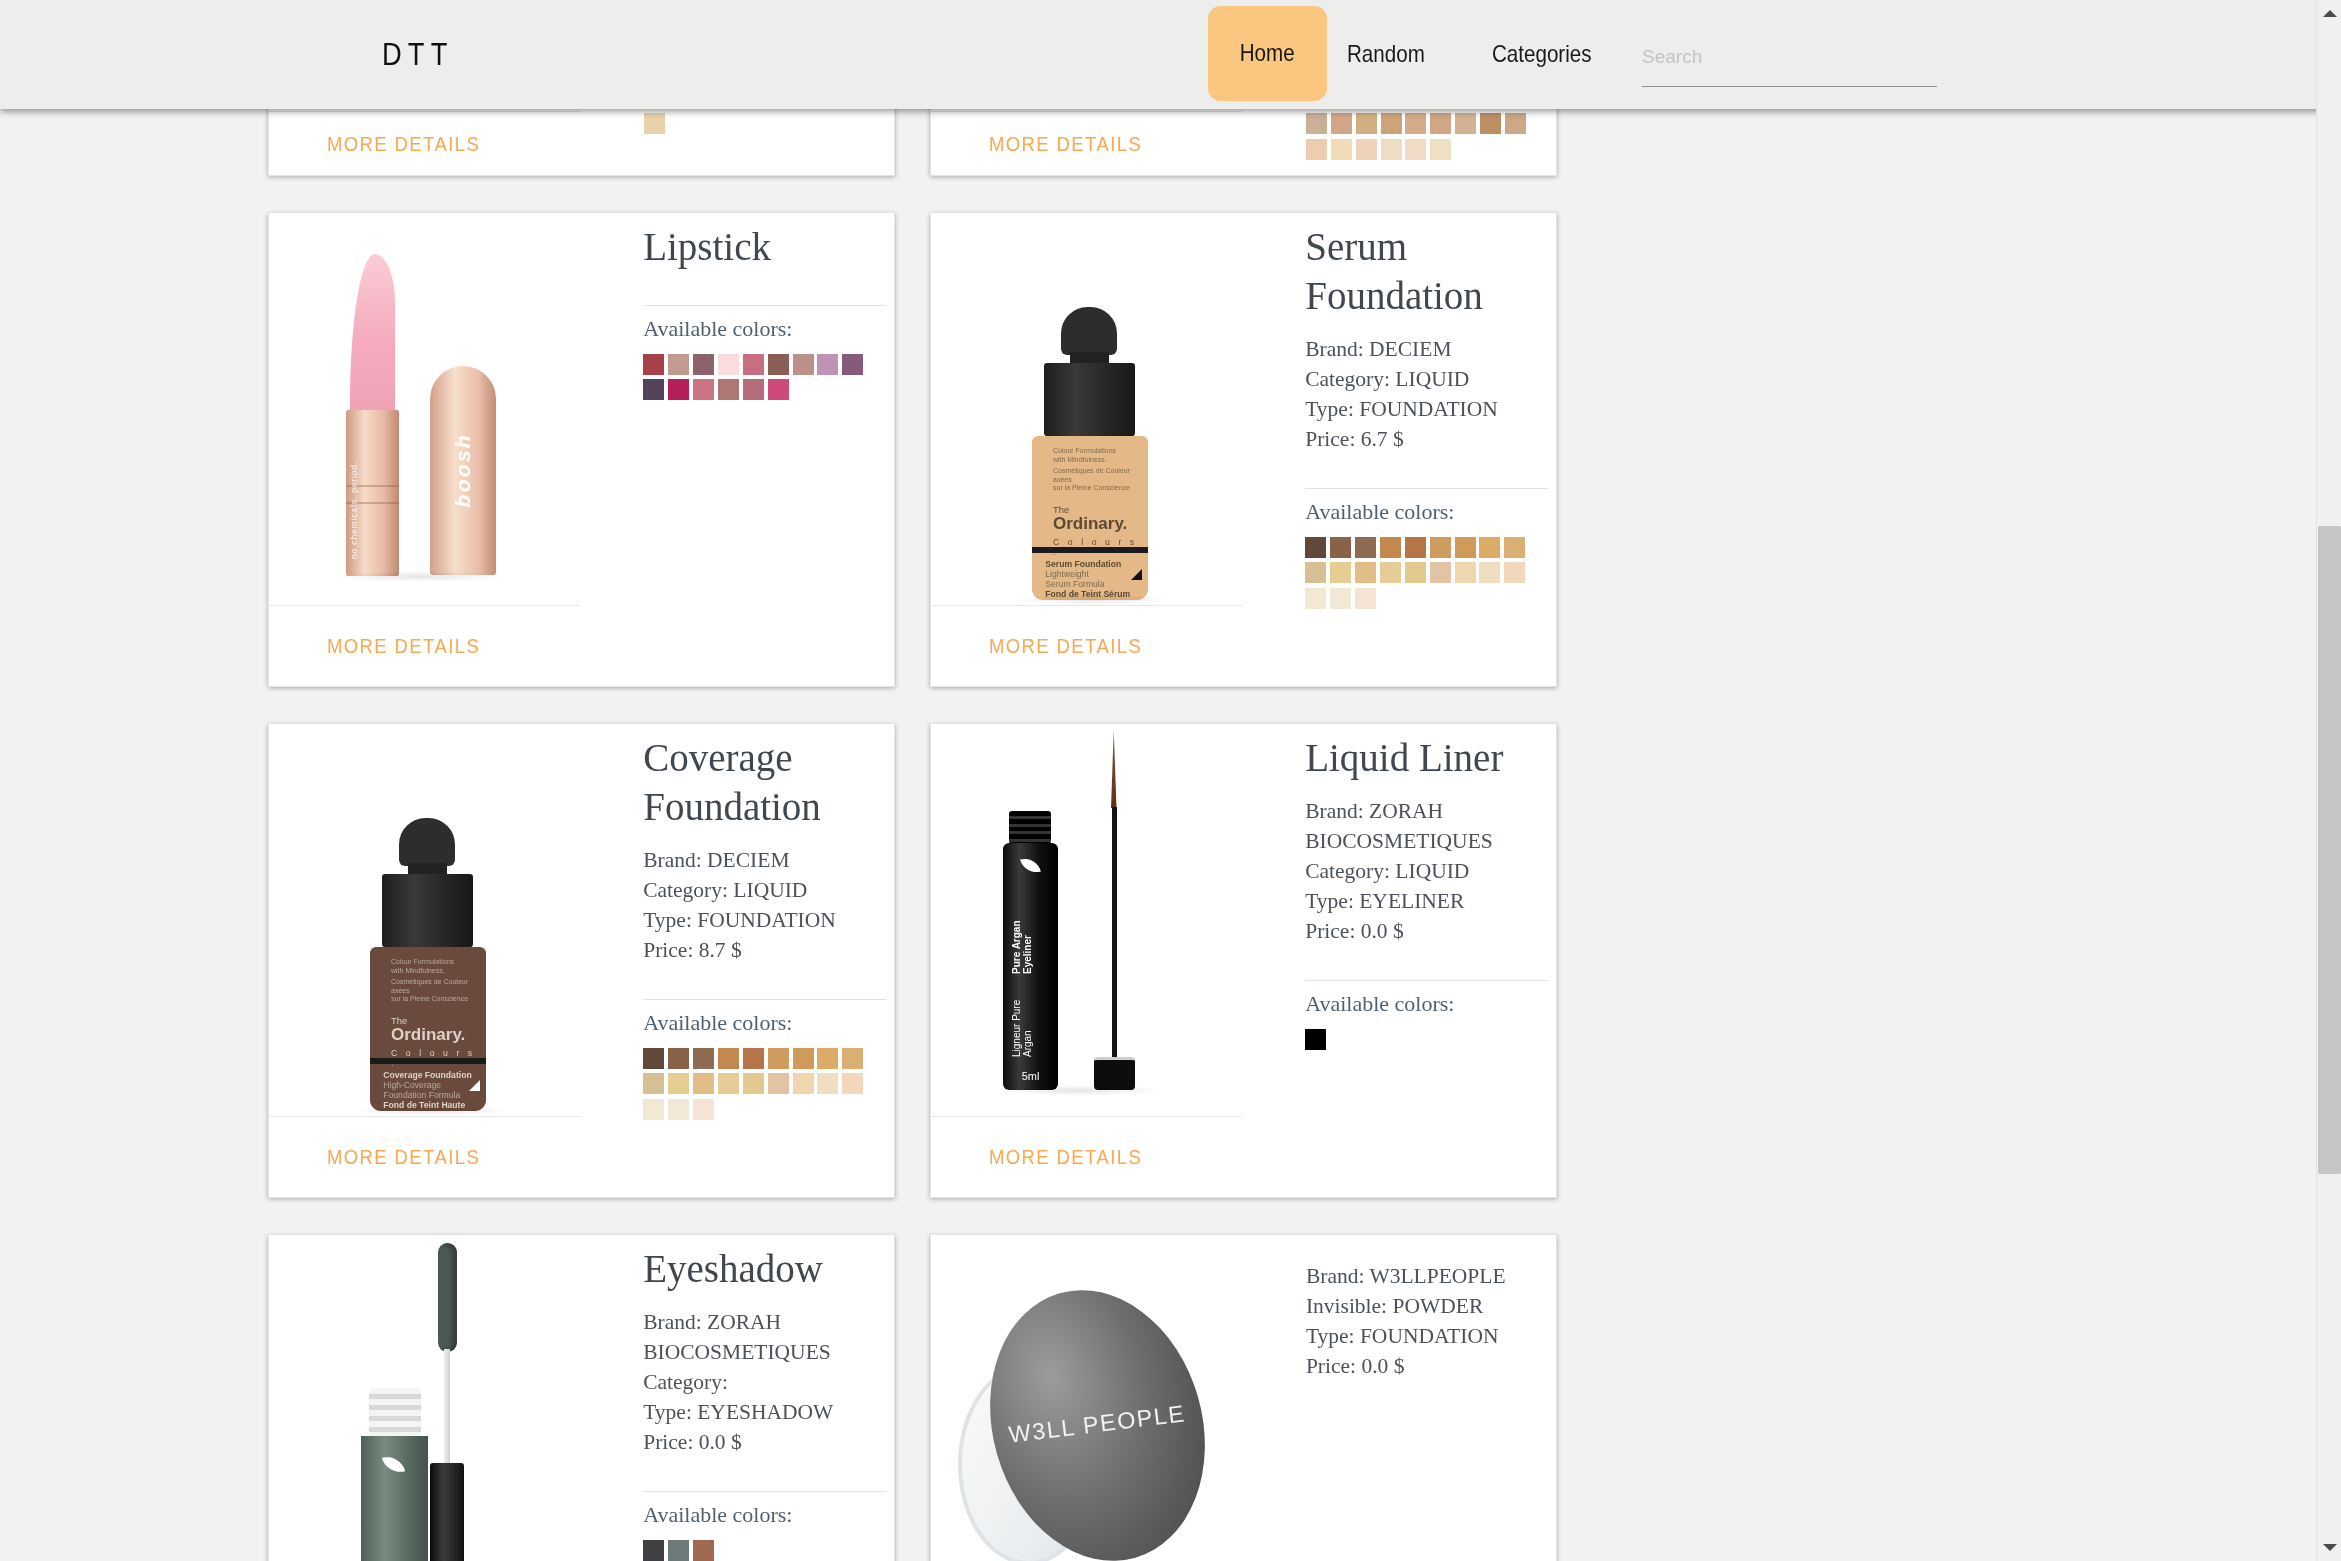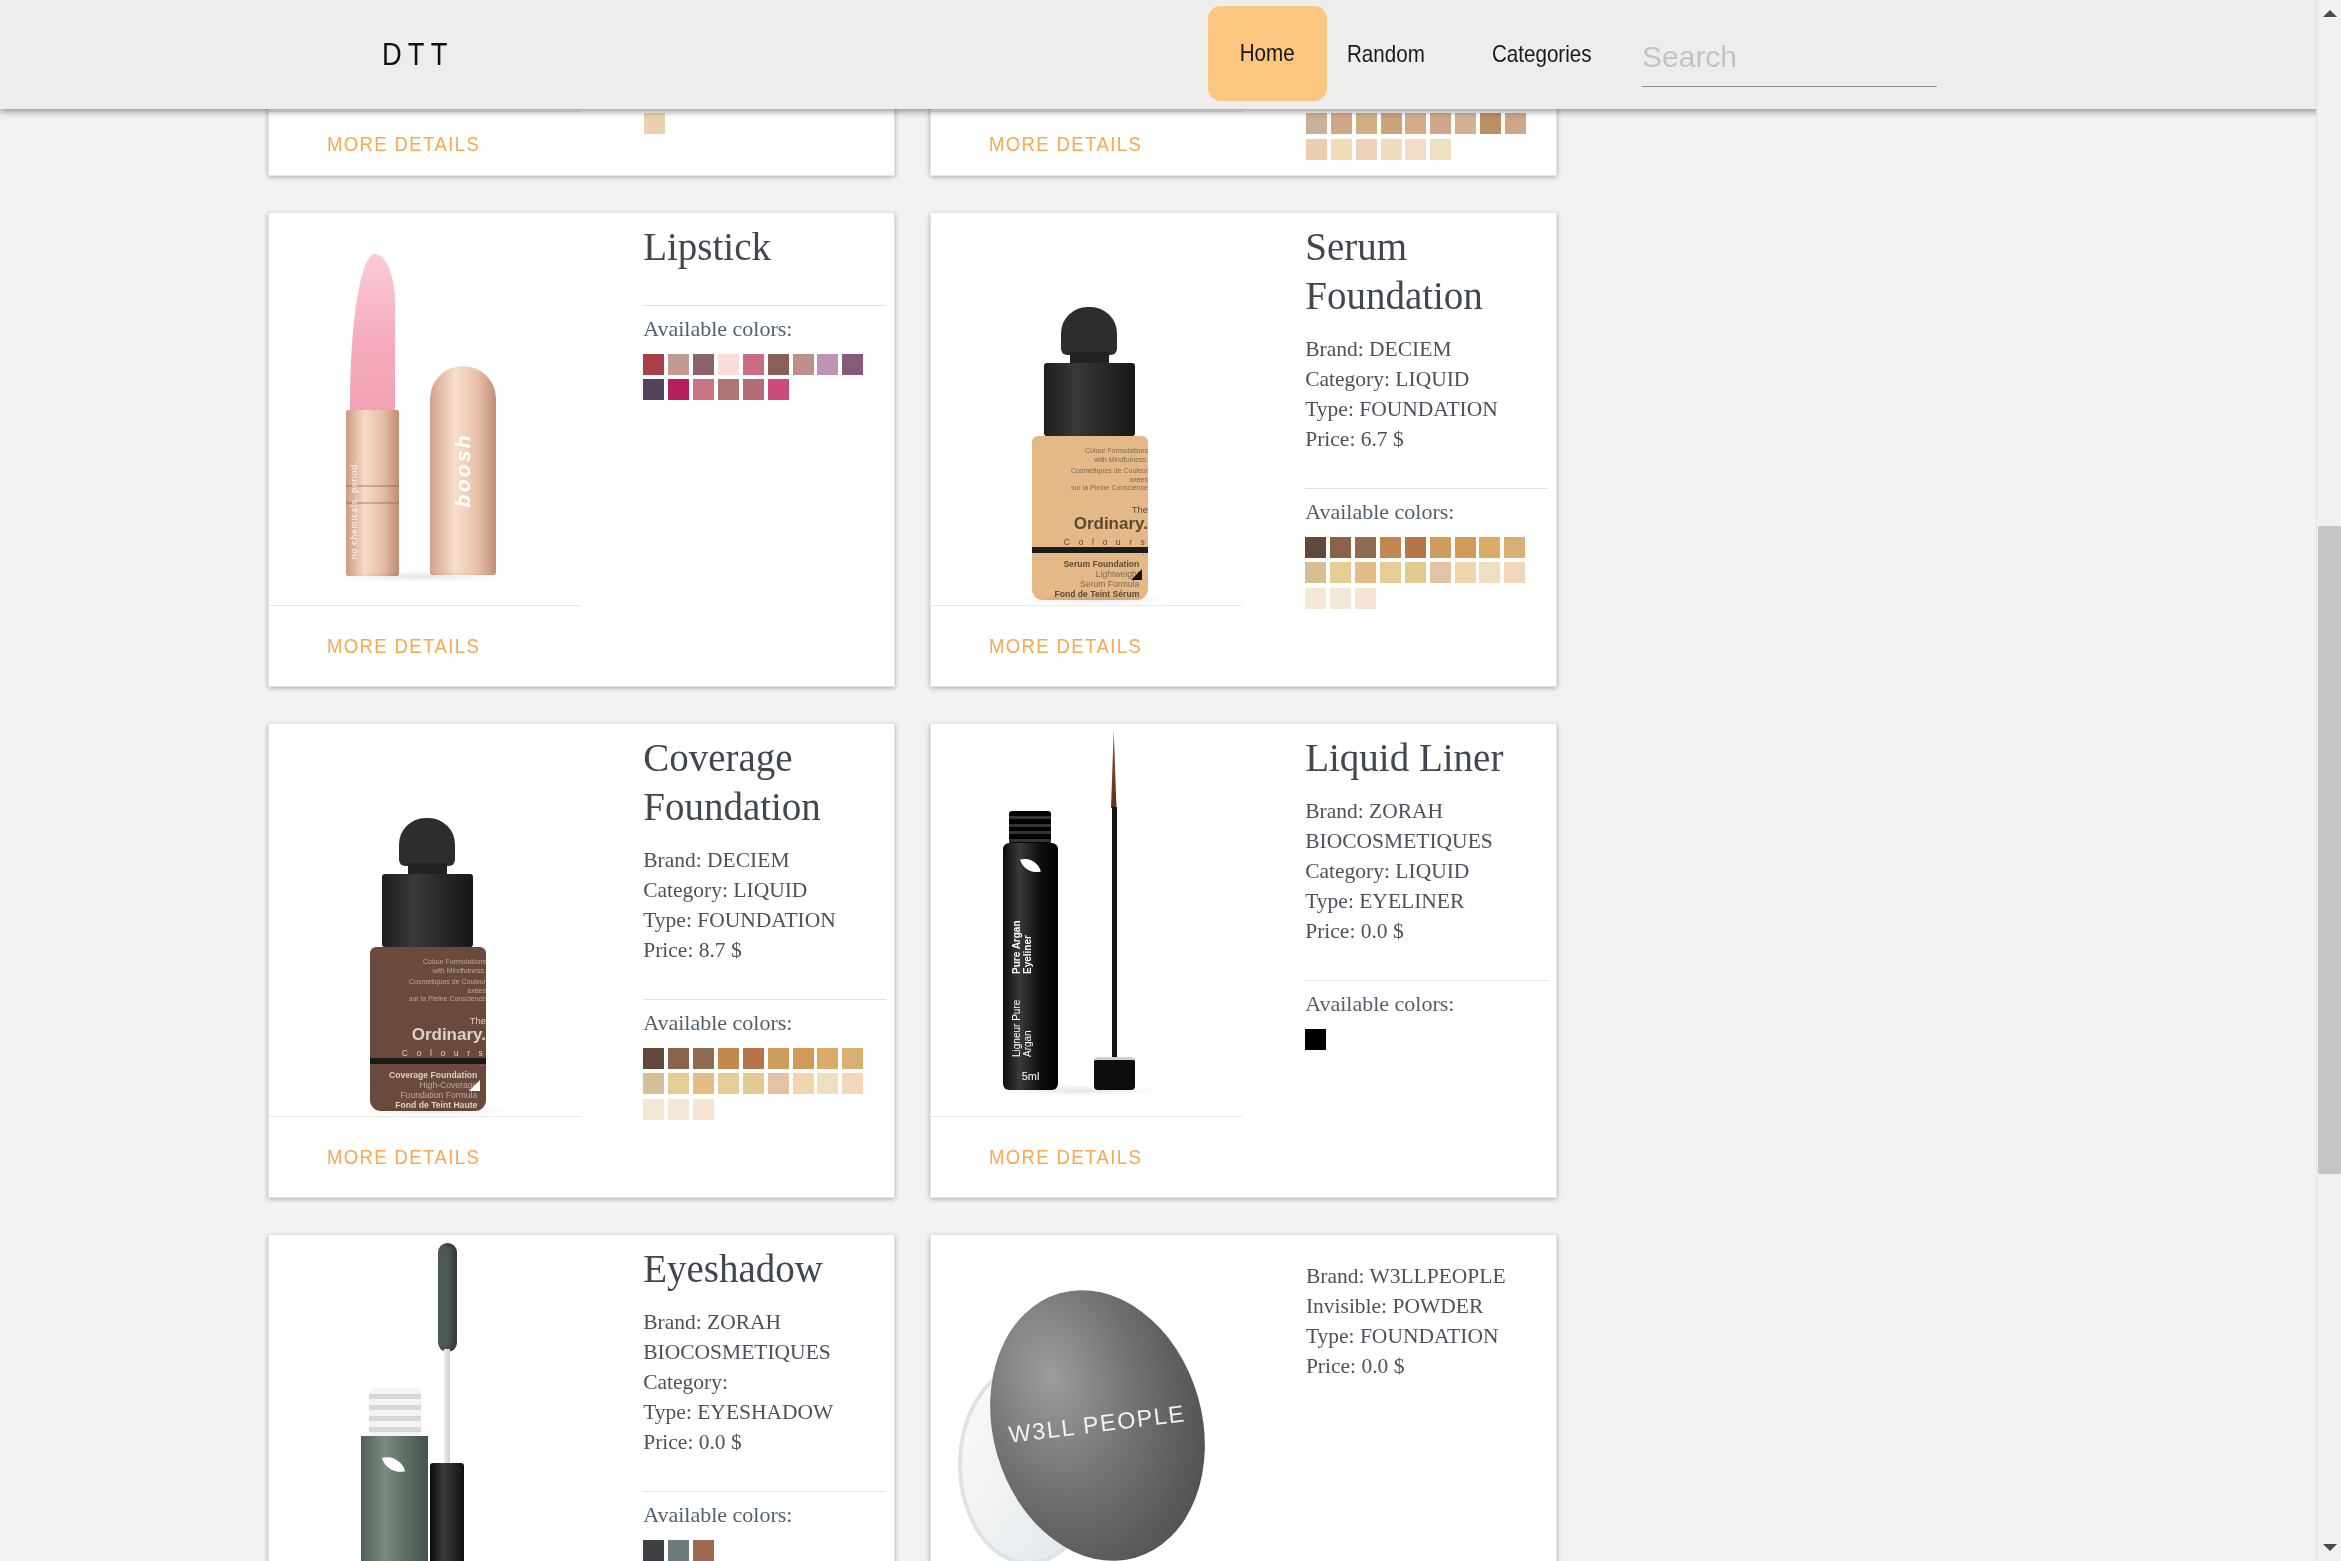--- a/index.html
+++ b/index.html
@@ -16,21 +16,21 @@
           font-size:31px; font-weight:500; letter-spacing:7px; color:#101010; }
   .nav-btn-home { position:absolute; left:1208px; top:5.5px; width:119px; height:95px; border:none;
           background:#fbc780; border-radius:12.5px; font-size:23.4px; color:#161616; cursor:pointer;
           font-family:inherit; display:flex; align-items:center; justify-content:center; }
   .nav-link { position:absolute; top:0; height:109px; display:flex; align-items:center;
           font-size:23.4px; color:#191919; text-decoration:none; cursor:pointer; }
   .nav-random { left:1347px; } .nav-categories { left:1492px; }
   .search-wrap { position:absolute; left:1642px; top:28px; width:295px; height:59px;
           border-bottom:1.6px solid #909090; }
   .search-wrap input { width:100%; height:100%; border:none; outline:none; background:transparent;
-          font-size:30px; color:#404040; font-family:inherit; }
+          font-size:19px; color:#404040; font-family:inherit; }
   .search-wrap input::placeholder { color:#c3c3c3; }
 
   
   .scrollbar { position:absolute; right:0; top:0; width:26.5px; height:1561px; background:#f1f0ef;
           border-left:0.8px solid #e3e2e1; z-index:30; }
   .sb-btn { position:absolute; left:0; width:26.5px; height:26.5px; display:flex; align-items:center;
           justify-content:center; cursor:pointer; }
   .sb-up { top:0; } .sb-down { bottom:0; }
   .tri-up   { width:0; height:0; border-left:7px solid transparent; border-right:7px solid transparent;
           border-bottom:7.8px solid #4a4a4a; }
@@ -79,21 +79,21 @@
   .lp-cap span { writing-mode:vertical-rl; transform:rotate(180deg); color:#fff; font-style:italic;
       font-weight:700; font-size:21px; letter-spacing:2.3px; }
 
   
   .ord-dome { position:absolute; left:130px; top:94px; width:56px; height:48px; background:#2e2d2b;
       border-radius:26.5px 26.5px 6.2px 6.2px; }
   .ord-neck { position:absolute; left:139px; top:139px; width:39px; height:12.5px; background:#232221; }
   .ord-cap { position:absolute; left:113px; top:150px; width:91px; height:73px; border-radius:3.1px;
       background:linear-gradient(90deg,#1d1d1c,#3a3937 35%,#242322 75%,#171716); }
   .ord-body { position:absolute; left:101px; top:223px; width:116px; height:164px;
-      border-radius:6.2px 6.2px 11px 11px; padding:11px 0 0 29px; overflow:hidden;text-align:right; }
+      border-radius:6.2px 6.2px 11px 11px; padding:11px 0 0 21px; overflow:hidden; }
   .ord-body.serum    { background:linear-gradient(90deg,#d8a96f,#eec folder 0,#eac386 40%,#e0b077 75%,#cf9d63); background:#e5b987; }
   .ord-body.coverage { background:#6a4a3d; }
   .ord-note { font-size:7px; line-height:8.6px; }
   .ord-the { font-size:9.4px; margin-top:11px; }
   .ord-brand { font-size:17px; font-weight:700; line-height:17px; }
   .ord-colours { font-size:8.6px; letter-spacing:3.1px; margin-top:4.7px; }
   .ord-band { position:absolute; left:0; top:111px; width:100%; height:6.2px; background:#1b1b1b; }
   .ord-product { position:absolute; left:13.3px; top:123px; font-size:8.6px; line-height:10px; width:94px; }
   .ord-product .b { font-weight:700; }
   .ord-tri { position:absolute; right:6.2px; bottom:20px; width:0; height:0;

